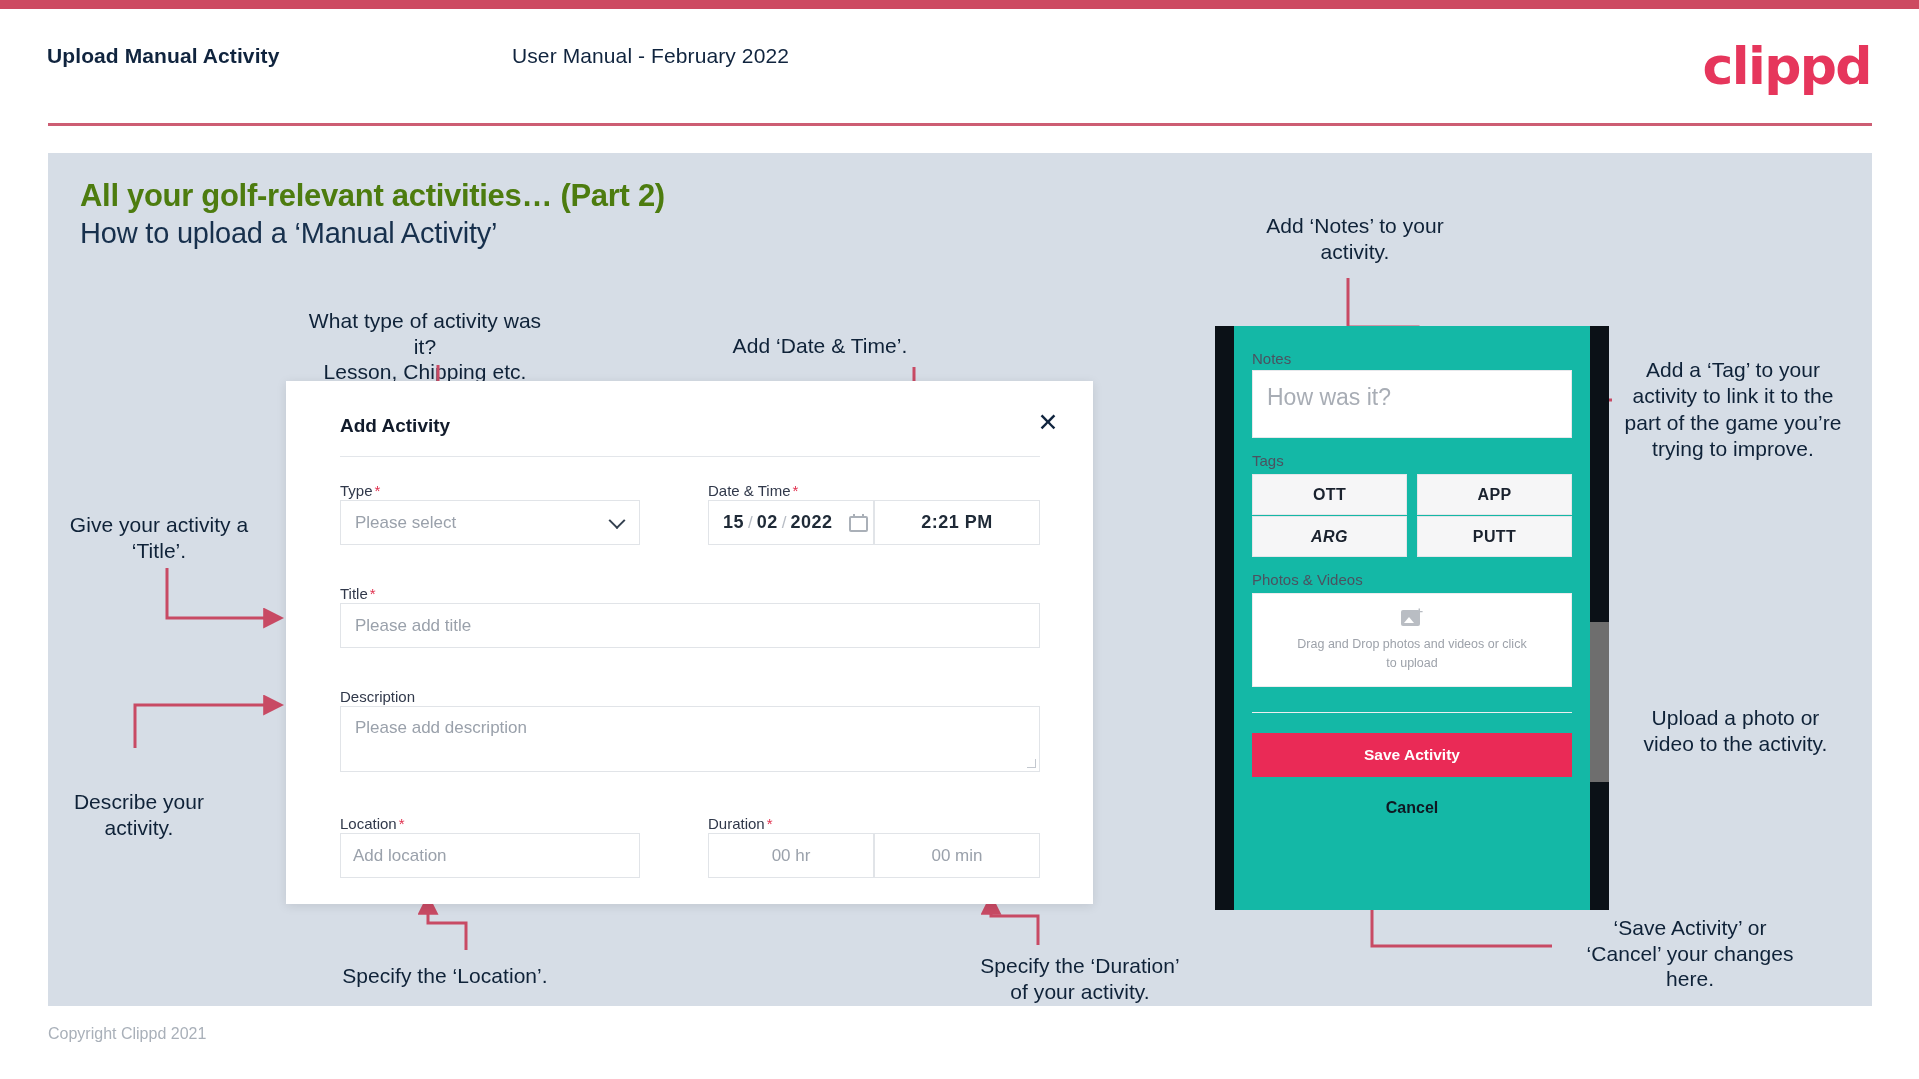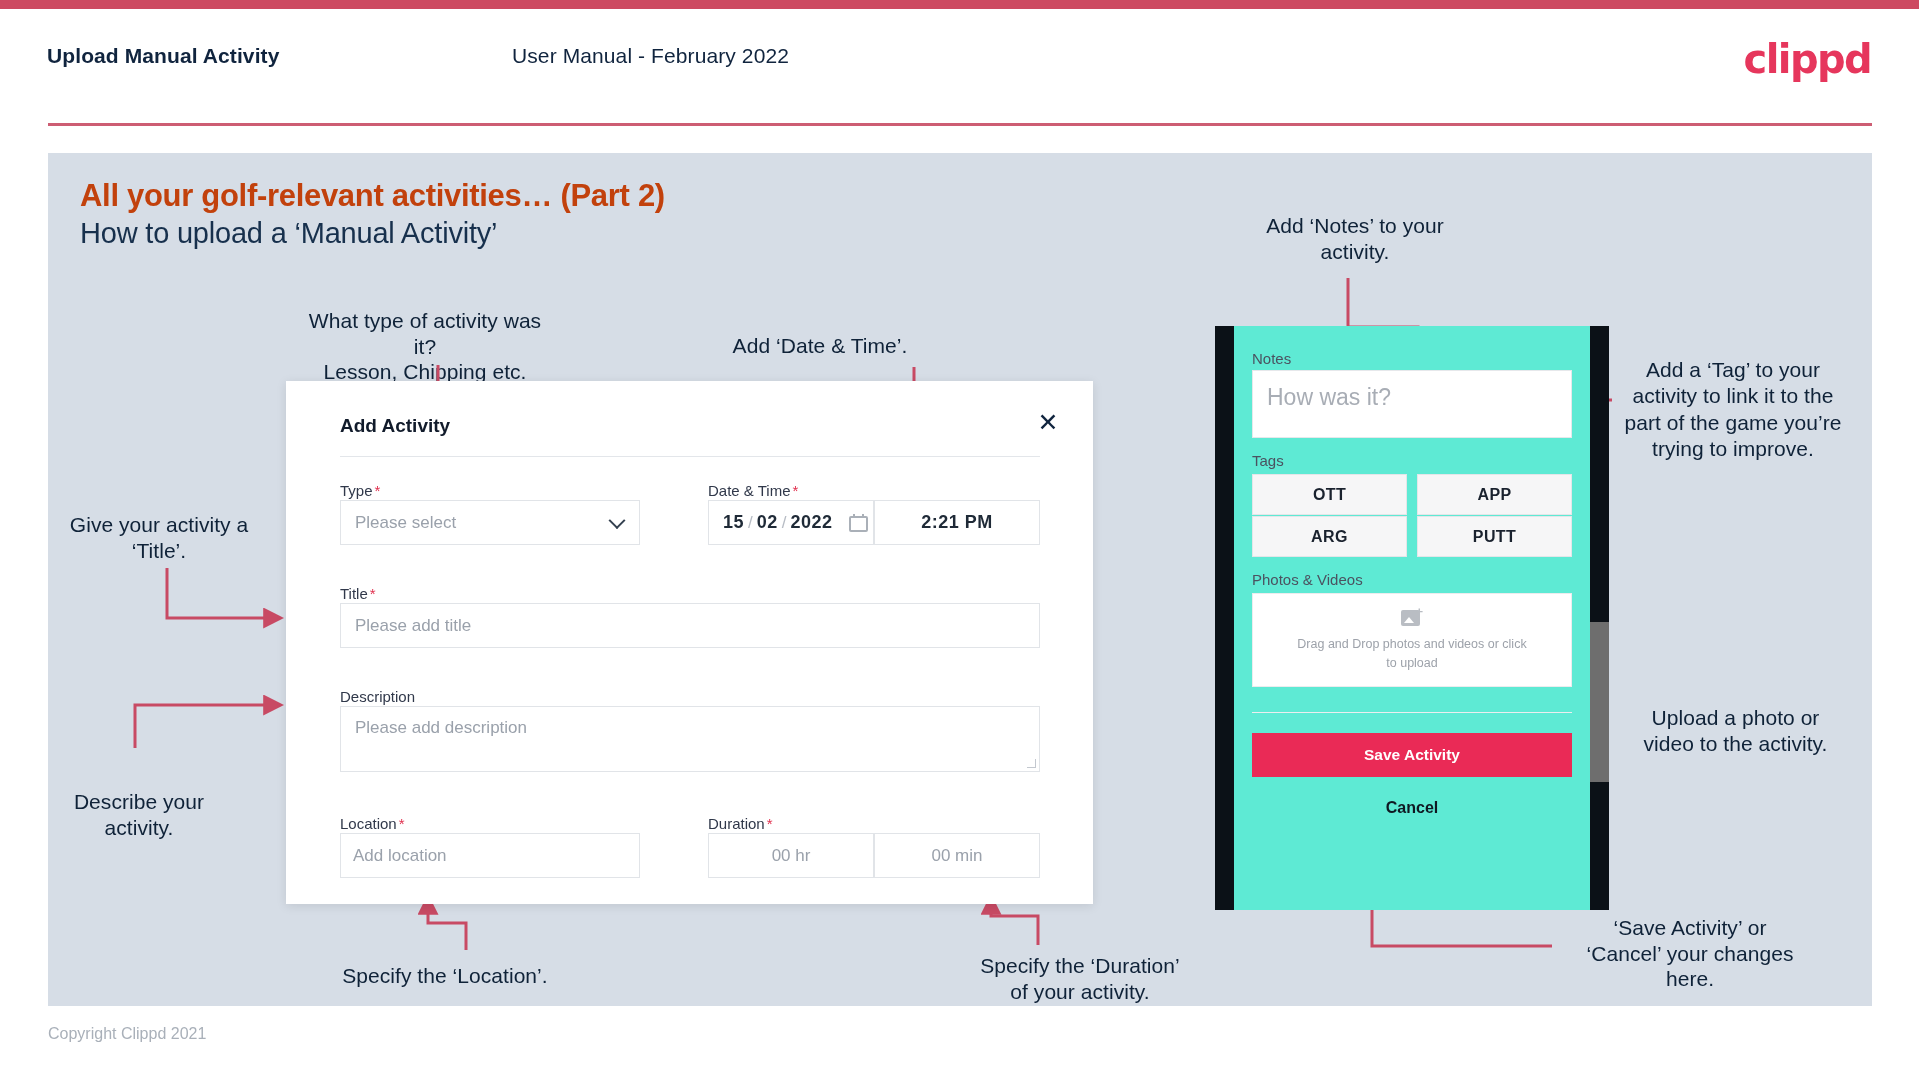--- a/index.html
+++ b/index.html
@@ -21,38 +21,38 @@
   .hdr-title {
     position: absolute; left: 47px; top: 44px;
     font-size: 21px; font-weight: 600; color: #10243e; letter-spacing: .1px;
   }
   .hdr-sub {
     position: absolute; left: 512px; top: 44px;
     font-size: 21px; font-weight: 500; color: #10243e; letter-spacing: .1px;
   }
   .logo {
     position: absolute; right: 48px; top: 36px;
-    font-size: 40px; font-weight: 700; color: #e6365c;
+    font-size: 52px; font-weight: 700; color: #e6365c;
     letter-spacing: -1.6px; font-family: "DejaVu Sans", sans-serif;
   }
   .hdr-rule {
     position: absolute; left: 48px; top: 123px; width: 1824px; height: 3px;
     background: #c4415a; opacity: .85;
   }
 
   
   .slide {
     position: absolute; left: 48px; top: 153px;
     width: 1824px; height: 853px;
     background: #d6dde6;
   }
 
   .slide-title {
     position: absolute; left: 32px; top: 25px;
-    font-size: 31px; font-weight: 700; color: #c2410c; letter-spacing: -.3px;
+    font-size: 31px; font-weight: 700; color: #4d7c0f; letter-spacing: -.3px;
   }
   .slide-subtitle {
     position: absolute; left: 32px; top: 64px;
     font-size: 29px; font-weight: 400; color: #17304d; letter-spacing: -.2px;
   }
 
   
   .ann {
     position: absolute;
     color: #0f2238;
@@ -136,21 +136,21 @@
     width: 394px; height: 584px;
   }
   .phone-rail { position: absolute; top: 0; width: 19px; height: 584px; background: #0b1117; }
   .phone-rail.l { left: 0; }
   .phone-rail.r { right: 0; }
   .phone-rail .btn-grey {
     position: absolute; left: 0; width: 19px; background: #6e6e6e;
   }
   .phone-screen {
     position: absolute; left: 19px; top: 0; width: 356px; height: 584px;
-    background: #5eead4;
+    background: #14b8a6;
   }
   .p-label { position: absolute; font-size: 15px; color: #4b5260; }
   .p-box {
     position: absolute; border: 1px solid #e6e8eb; background: #fff;
   }
   .p-ph { position: absolute; left: 14px; top: 13px; font-size: 23px; color: #a8adb5; }
   .tag-btn {
     position: absolute; background: #f6f6f7; border: 1px solid #e4e6e9;
     display: flex; align-items: center; justify-content: center;
     font-size: 16px; font-weight: 700; color: #1a222e; letter-spacing: .4px;
@@ -336,21 +336,21 @@
 
       <div class="p-label" style="left:18px; top:24px;">Notes</div>
       <div class="p-box" style="left:18px; top:44px; width:320px; height:68px;">
         <span class="p-ph">How was it?</span>
       </div>
 
       <div class="p-label" style="left:18px; top:126px;">Tags</div>
 
       <div class="tag-btn" style="left:18px; top:148px; width:155px; height:41px;">OTT</div>
       <div class="tag-btn" style="left:183px; top:148px; width:155px; height:41px;">APP</div>
-      <div class="tag-btn" style="left:18px; top:190px; width:155px; height:41px;">ARG</div>
+      <div class="tag-btn" style="left:18px; top:190px; width:155px; height:41px;font-style:italic;">ARG</div>
       <div class="tag-btn" style="left:183px; top:190px; width:155px; height:41px;">PUTT</div>
 
       <div class="p-label" style="left:18px; top:245px;">Photos &amp; Videos</div>
 
       <div class="upload-zone" style="left:18px; top:267px; width:320px; height:94px;">
         <span class="up-ico">
           <span class="frame"></span>
             <span class="plus">+</span>
         </span>
         <span class="up-txt" style="width:230px;">Drag and Drop photos and videos or click to upload</span>

